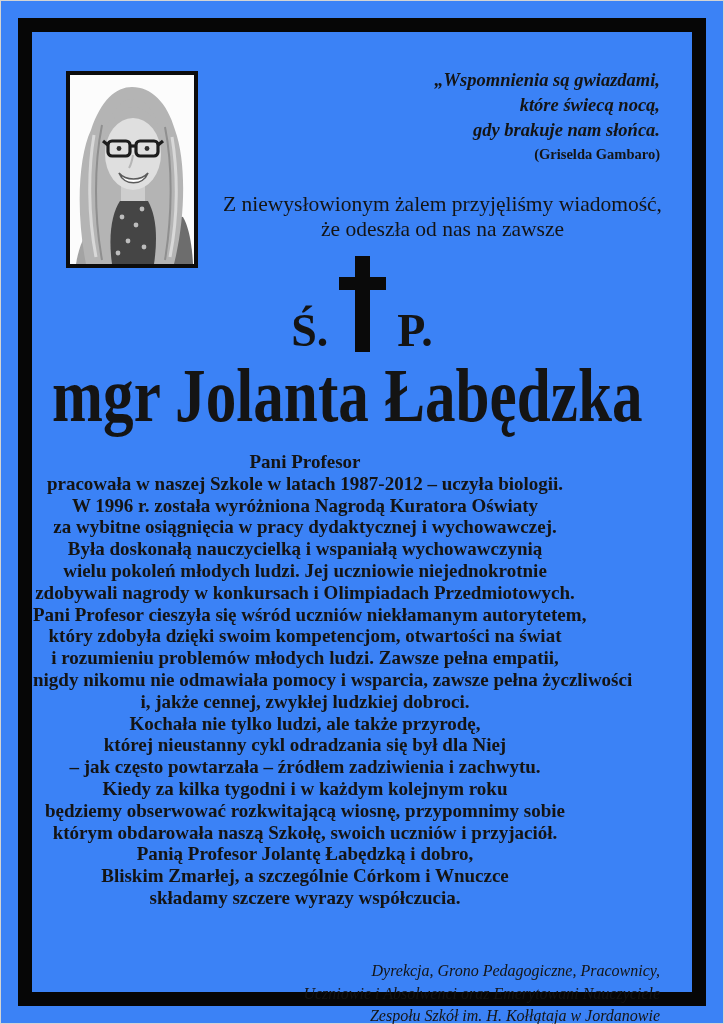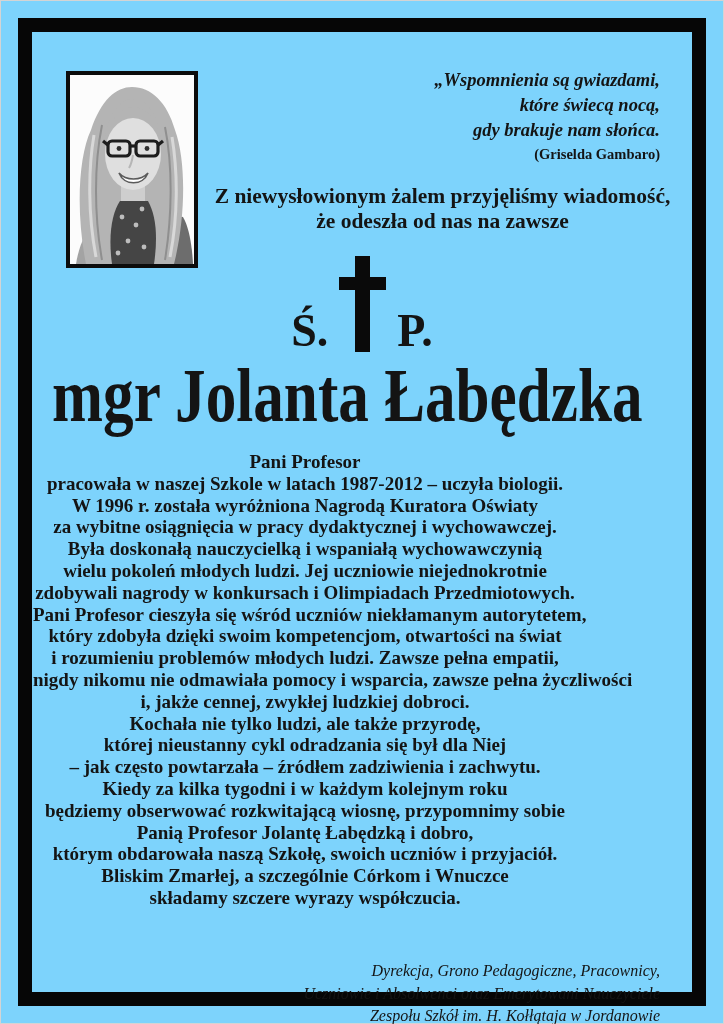--- a/index.html
+++ b/index.html
@@ -5,21 +5,21 @@
   html, body {
     margin: 0;
     padding: 0;
     background: #ffffff;
     font-family: "Liberation Serif", serif;
   }
   .page {
     position: relative;
     width: 724px;
     height: 1024px;
-    background: #7dd3fc;
+    background: #3b82f6;
     overflow: hidden;
     box-shadow: inset 0 0 0 1px #d4d4d4;
     color: #141414;
   }
   .frame {
     position: absolute;
     left: 18px; top: 18px; right: 18px; bottom: 18px;
     border: 14px solid #060606;
     pointer-events: none;
   }
@@ -46,24 +46,24 @@
     white-space: nowrap;
   }
   .quote .attribution {
     font-style: normal;
     font-size: 14.5px;
     line-height: 22px;
   }
   
   .announce {
     position: absolute;
-    top: 184px; left: 210px;
+    top: 192px; left: 210px;
     width: 465px;
     text-align: center;
-    font-weight: bold;
+    font-weight: normal;
     font-size: 21.5px;
     line-height: 25px;
   }
   
   .memorial {
     position: absolute;
     top: 256px; left: 0;
     width: 724px;
     display: flex;
     align-items: flex-end;
@@ -212,22 +212,22 @@
     <div>Pani Profesor cieszyła się wśród uczniów niekłamanym autorytetem,</div>
     <div>który zdobyła dzięki swoim kompetencjom, otwartości na świat</div>
     <div>i rozumieniu problemów młodych ludzi. Zawsze pełna empatii,</div>
     <div>nigdy nikomu nie odmawiała pomocy i wsparcia, zawsze pełna życzliwości</div>
     <div>i, jakże cennej, zwykłej ludzkiej dobroci.</div>
     <div>Kochała nie tylko ludzi, ale także przyrodę,</div>
     <div>której nieustanny cykl odradzania się był dla Niej</div>
     <div>– jak często powtarzała – źródłem zadziwienia i zachwytu.</div>
     <div>Kiedy za kilka tygodni i w każdym kolejnym roku</div>
     <div>będziemy obserwować rozkwitającą wiosnę, przypomnimy sobie</div>
+    <div>którym obdarowała naszą Szkołę, swoich uczniów i przyjaciół.</div>
     <div>Panią Profesor Jolantę Łabędzką i dobro,</div>
-    <div>którym obdarowała naszą Szkołę, swoich uczniów i przyjaciół.</div>
     <div>Bliskim Zmarłej, a szczególnie Córkom i Wnuczce</div>
     <div>składamy szczere wyrazy współczucia.</div>
   </div>
 
   <div class="signature">
     <div>Dyrekcja, Grono Pedagogiczne, Pracownicy,</div>
     <div>Uczniowie i Absolwenci oraz Emerytowani Nauczyciele</div>
     <div>Zespołu Szkół im. H. Kołłątaja w Jordanowie</div>
   </div>
 

